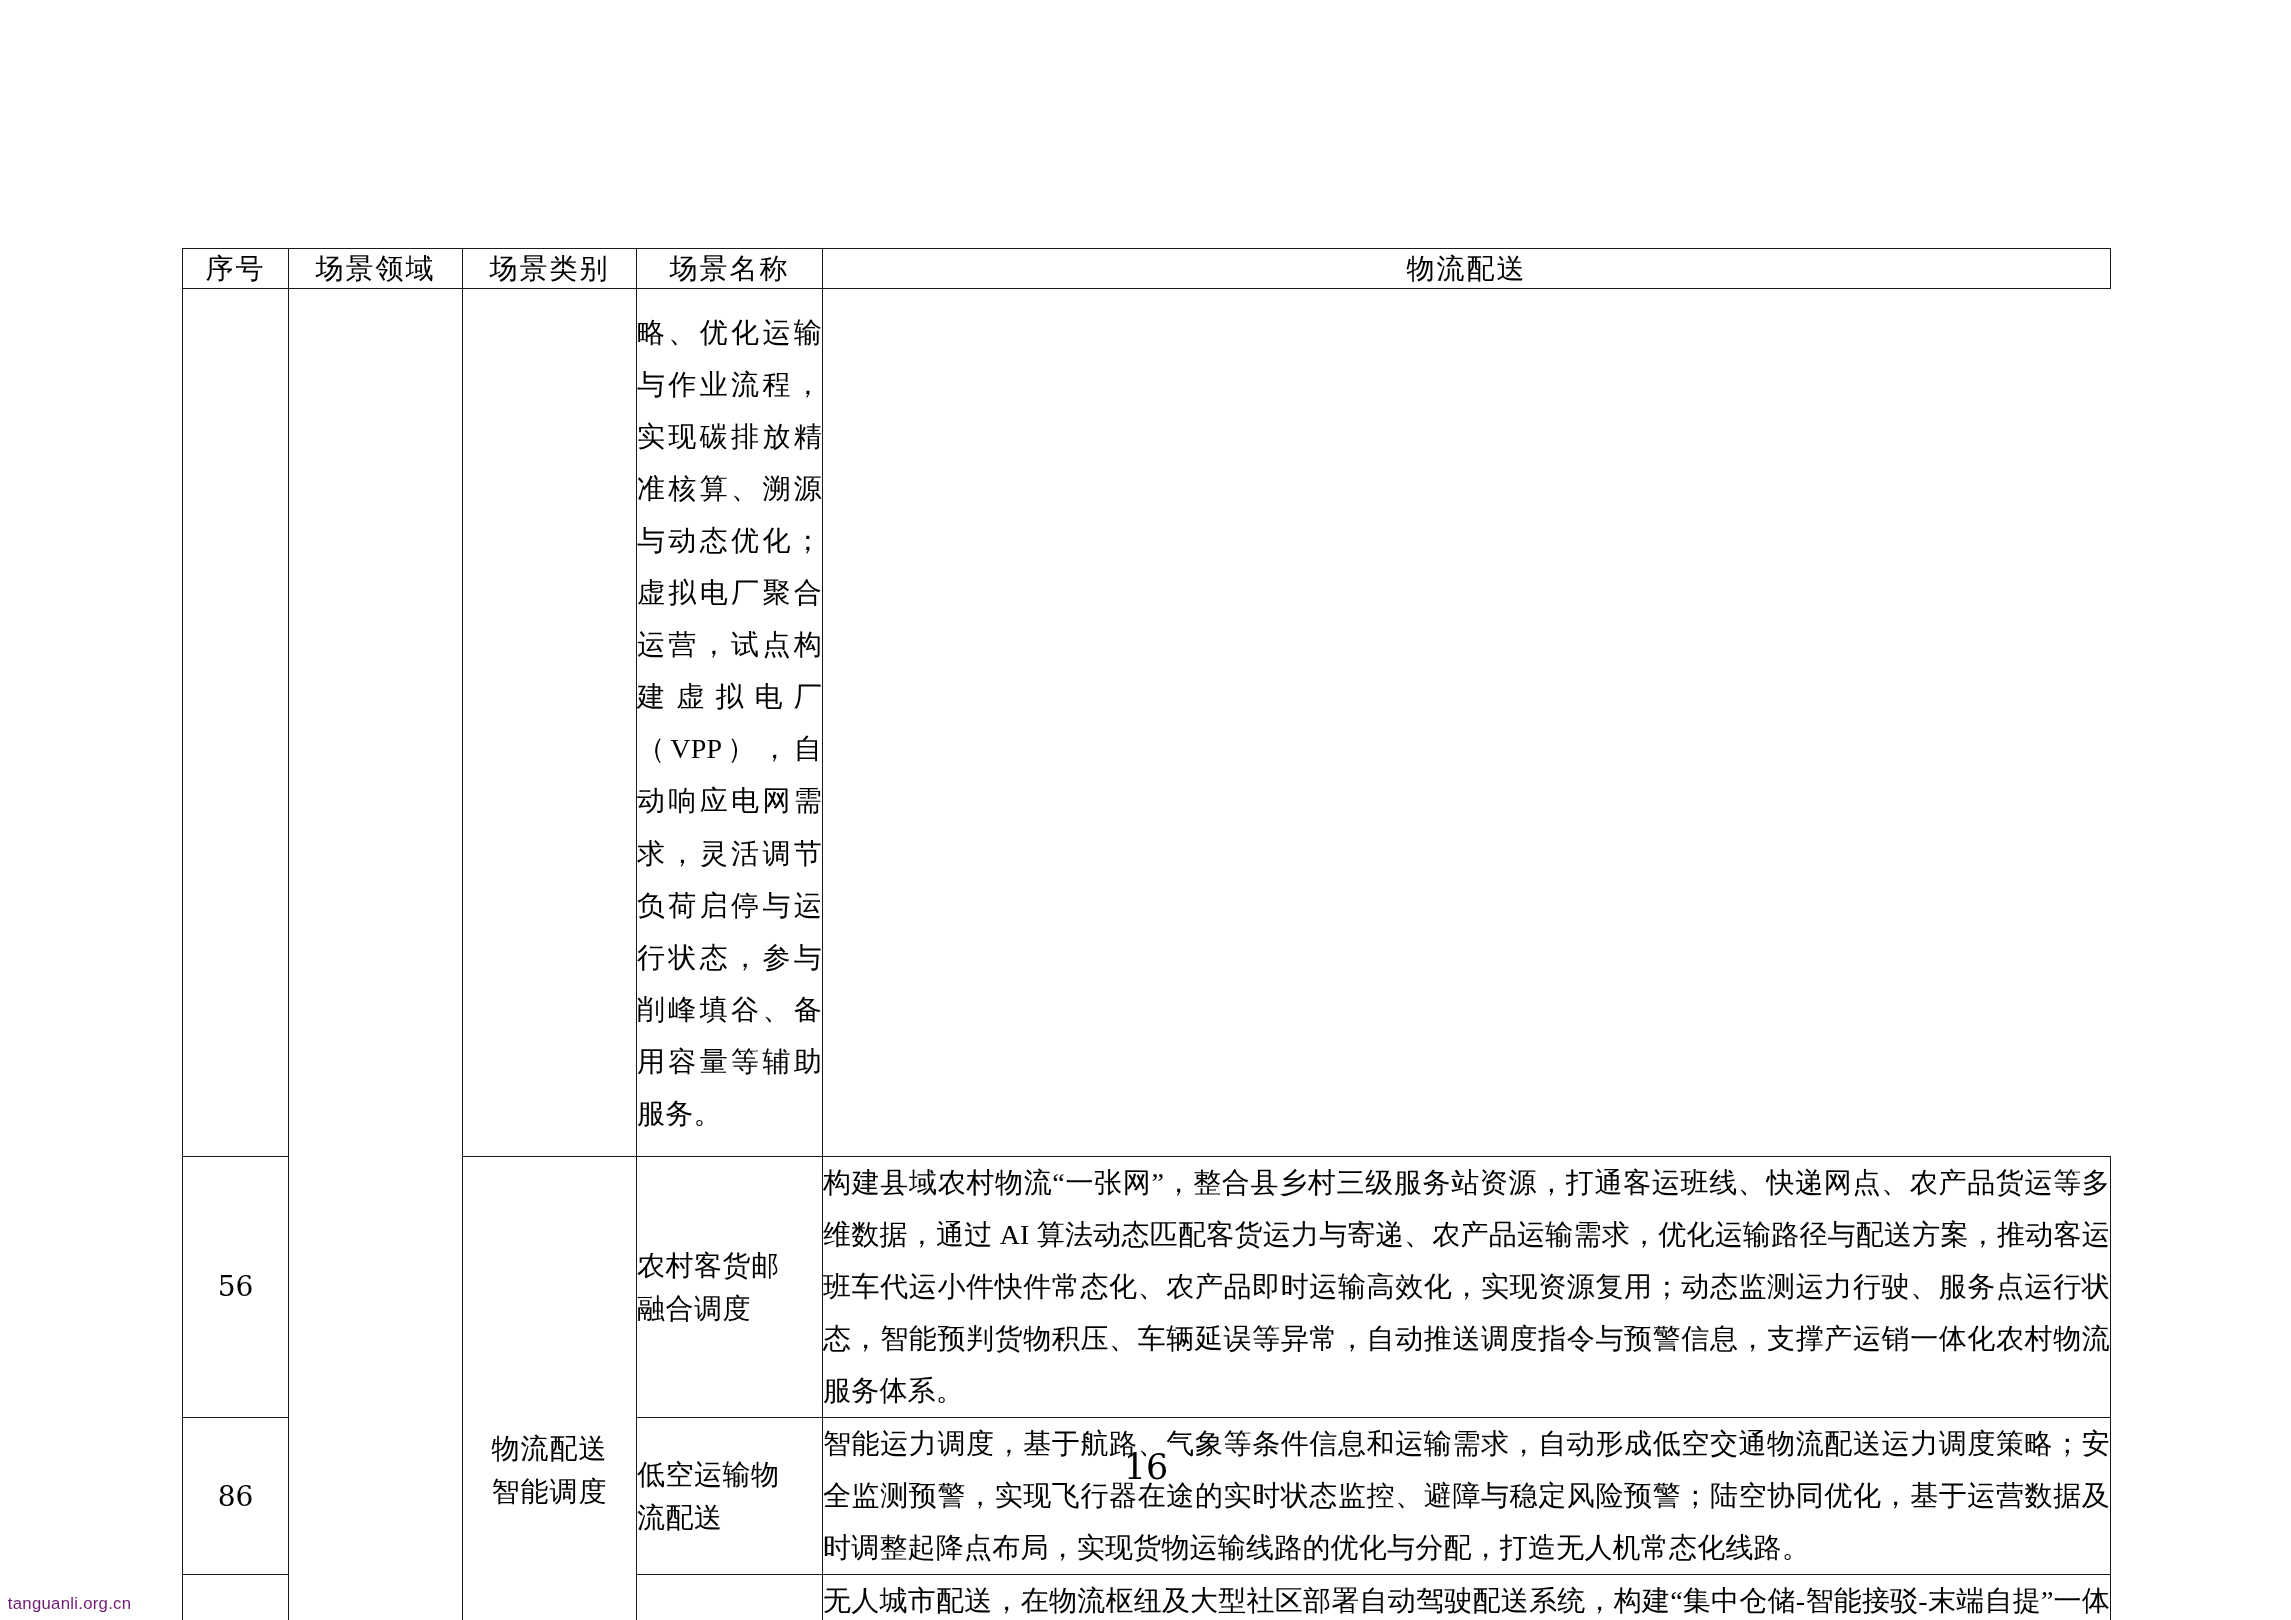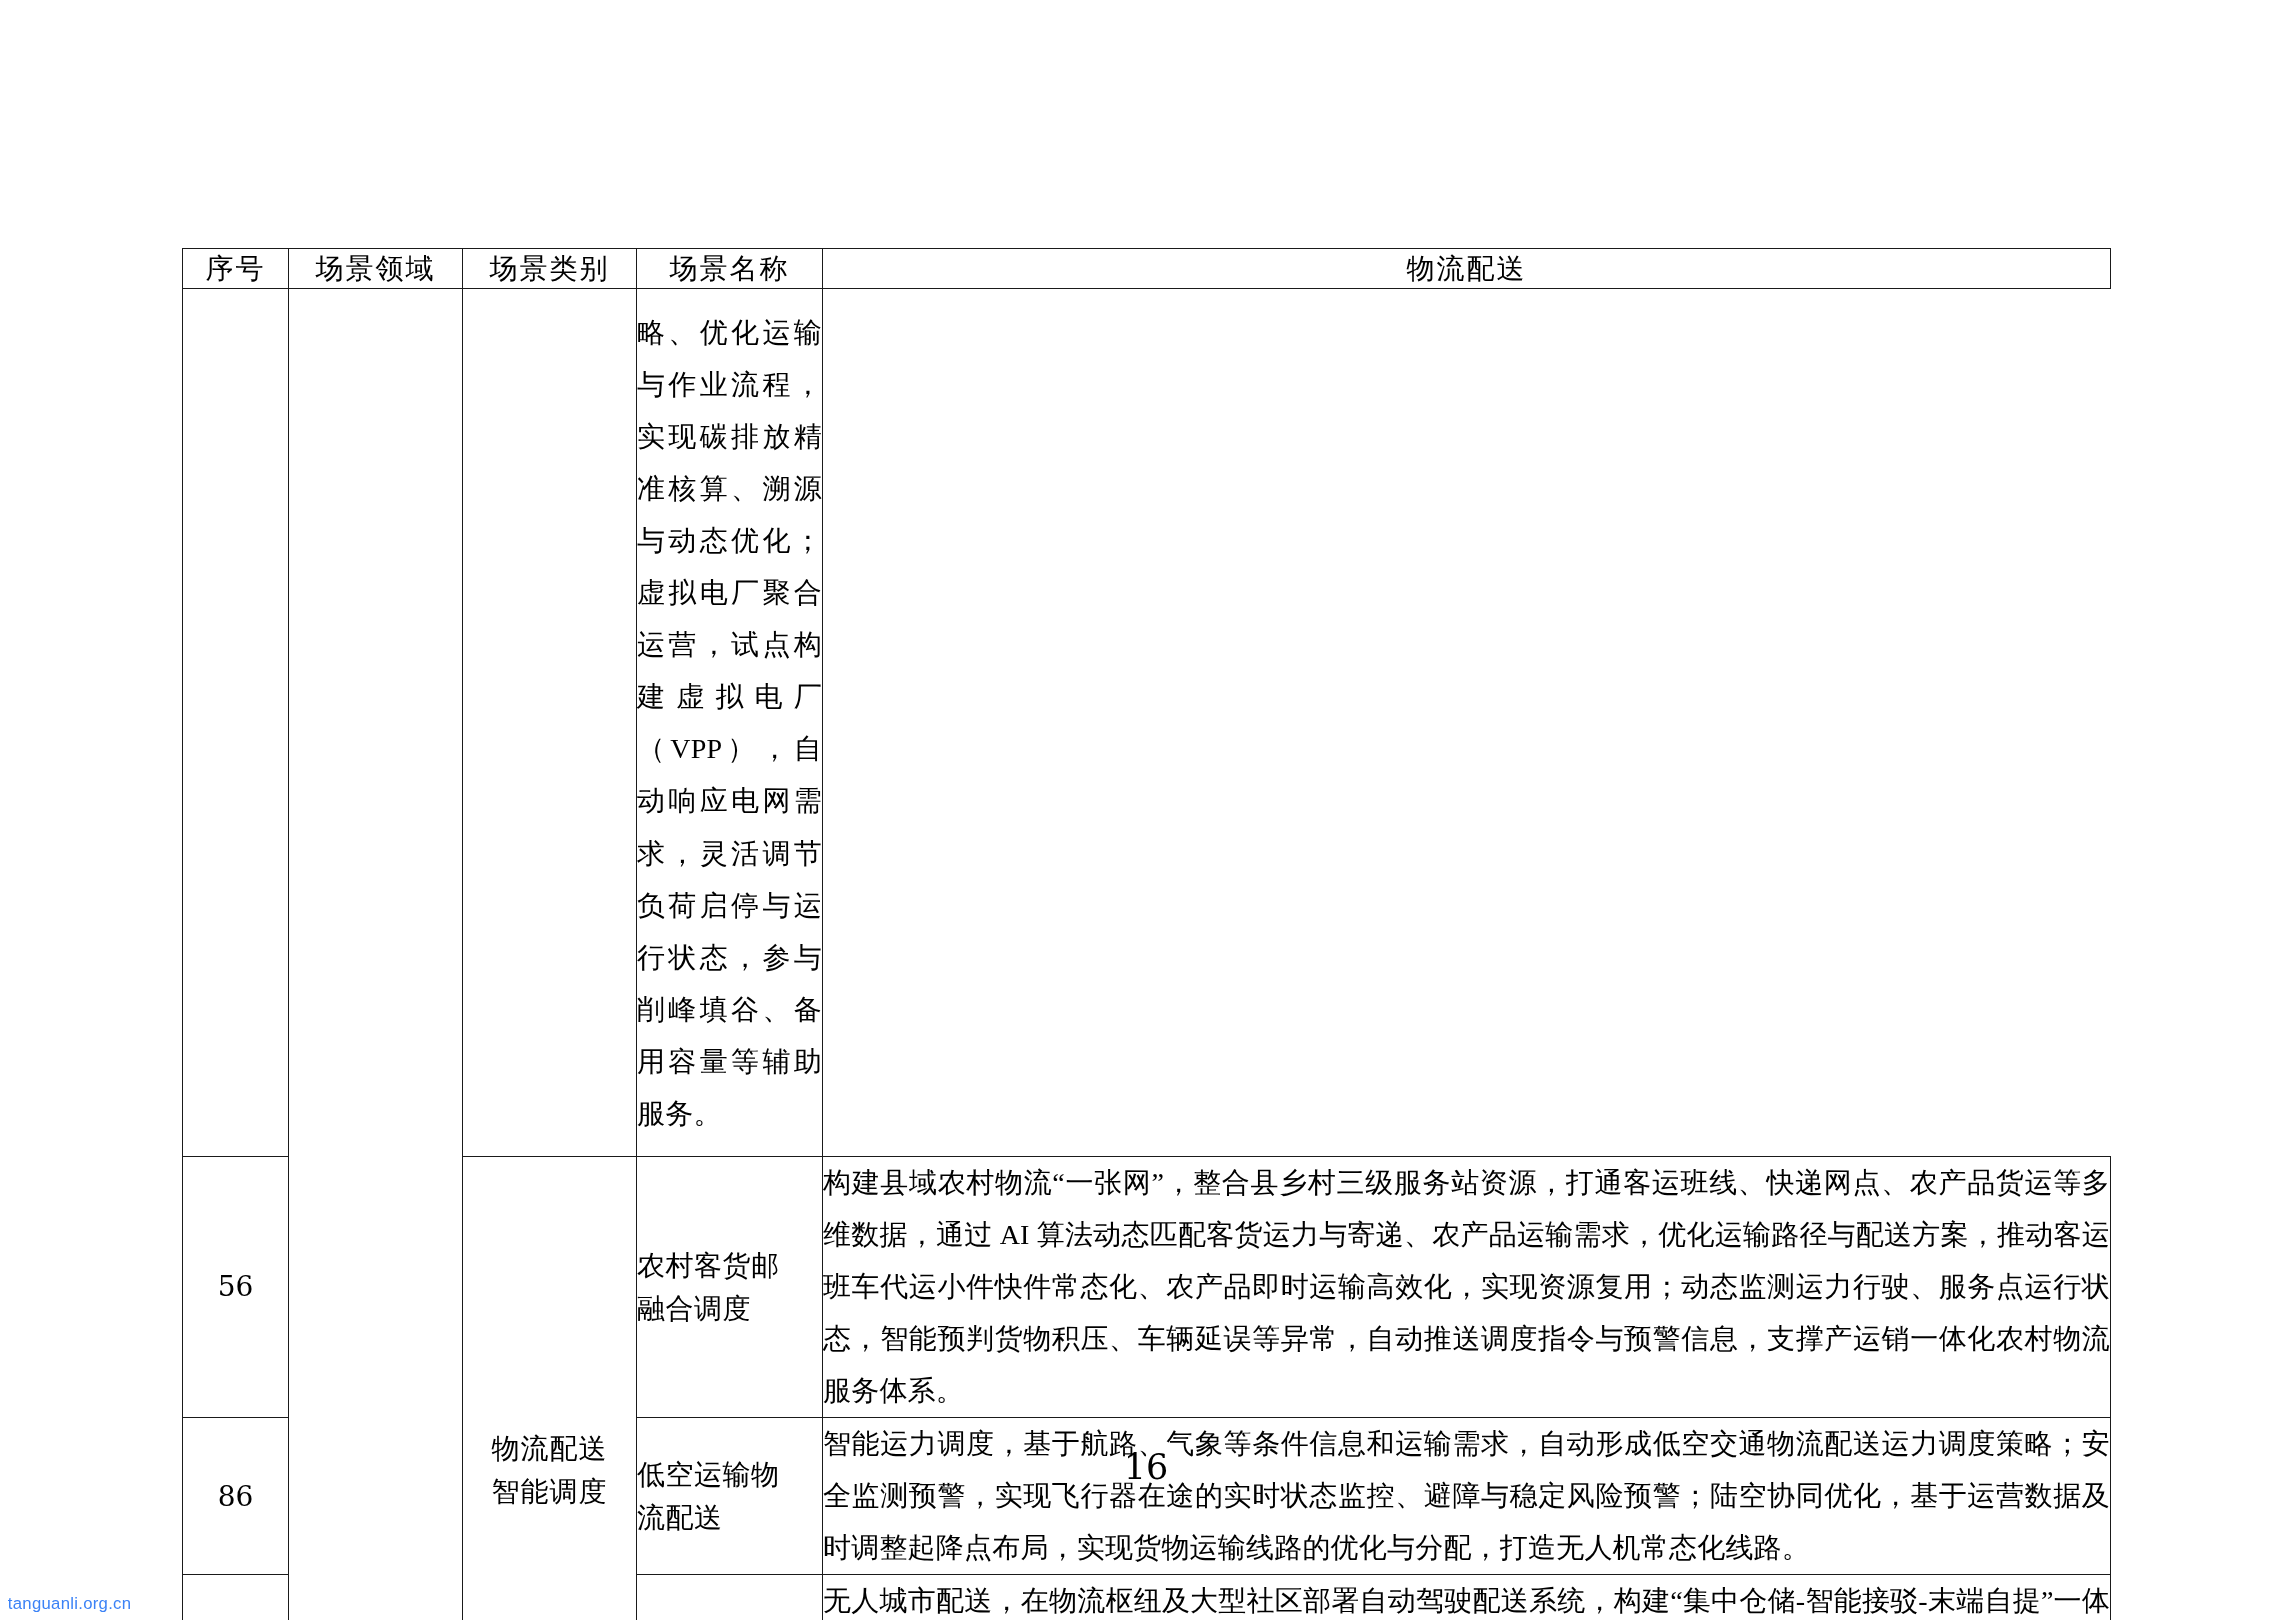--- a/index.html
+++ b/index.html
@@ -91,21 +91,21 @@
     width: 2292px;
     text-align: center;
     font-size: 35px;
     font-family: "DejaVu Serif", "Liberation Serif", serif;
   }
   .watermark {
     position: absolute;
     left: 7.8px;
     bottom: 5.9px;
     font-size: 16.7px;
-    color: #3b82f6;
+    color: #701a75;
     font-family: "Liberation Sans", sans-serif;
     letter-spacing: 0.3px;
   }
   .nowrapspace { white-space: pre-wrap; }
 </style>
 </head>
 <body>
 
 <div class="page">
 

